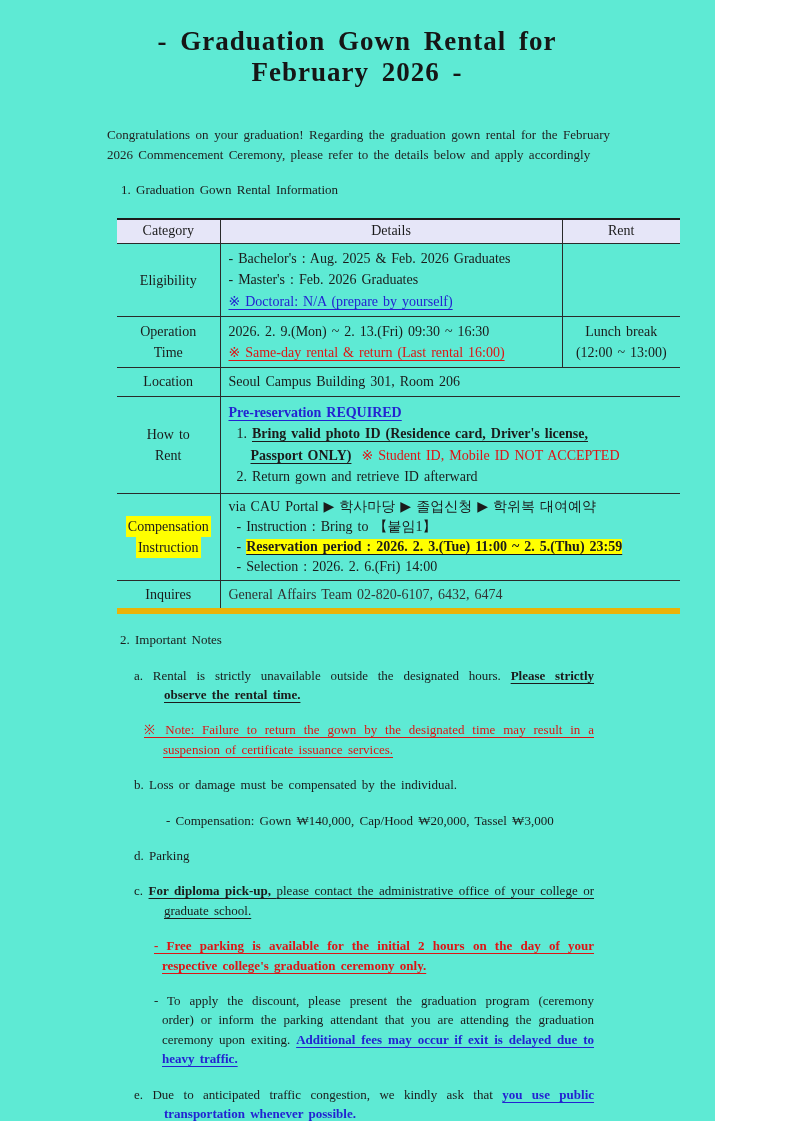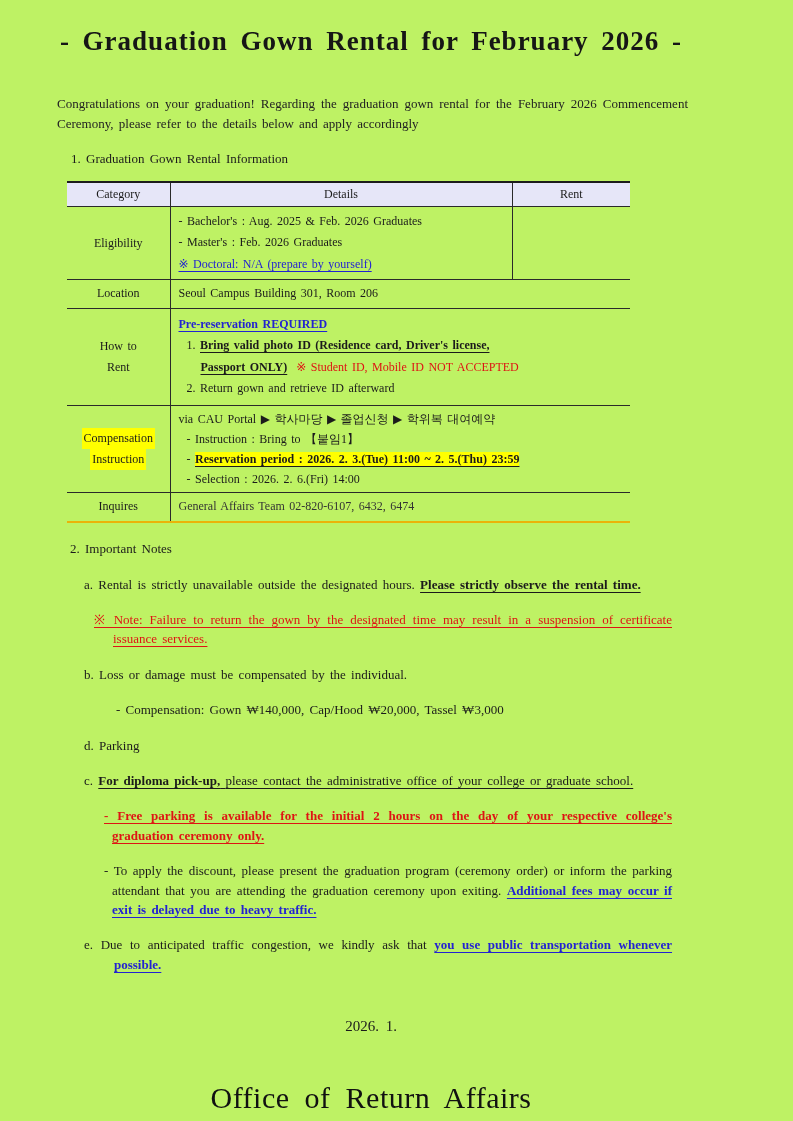--- a/index.html
+++ b/index.html
@@ -1,24 +1,24 @@
 <!DOCTYPE html>
 <html><head>
 <meta charset="utf-8">
 <style>
   html,body{margin:0;padding:0;background:#ffffff;}
   .page{
     position:relative;
-    width:793px;height:1121px;
-    background:#bef264;
+    width:715px;height:1121px;
+    background:#5eead4;
     font-family:"Liberation Serif","DejaVu Serif","DejaVu Sans",serif;
     color:#1b1b1b;
     font-size:13px;
     box-sizing:border-box;
-    padding:26px 105px 0 54px;
+    padding:26px 105px 0 104px;
     overflow:hidden;
   }
   .title{
     text-align:center;
     font-size:27px;
     letter-spacing:1px;
     word-spacing:5px;
     margin:0 0 0 0;
     font-weight:600;
     color:#161616;
@@ -33,24 +33,24 @@
   .h1{
     margin:17px 0 0 17px;
     line-height:16px;
     word-spacing:2px;
   }
   
   table.info{
     border-collapse:collapse;
     table-layout:fixed;
     width:563px;
-    margin:14px 0 0 13px;
+    margin:20px 0 0 13px;
     border-top:2px solid #1c1c1c;
-    border-bottom:2px solid #eab308;
-    font-size:12px;
+    border-bottom:6px solid #eab308;
+    font-size:14px;
     word-spacing:1.5px;
   }
   table.info th, table.info td{
     border-top:1px solid #2a2a2a;
     padding:3px 8px;
     vertical-align:middle;
     font-weight:normal;
     box-sizing:border-box;
   }
   table.info th{
@@ -124,20 +124,34 @@
       <tr>
         <td class="cat" style="height:73px;">Eligibility</td>
         <td class="det c-det">
           <div class="ln">- Bachelor's : Aug. 2025 &amp; Feb. 2026 Graduates</div>
           <div class="ln">- Master's : Feb. 2026 Graduates</div>
           <div class="ln blue u">※ Doctoral: N/A (prepare by yourself)</div>
         </td>
         <td class="notes-cell"></td>
       </tr>
       <tr>
+        <td class="cat" style="height:51px;">
+          <div>Operation</div>
+          <div>Time</div>
+        </td>
+        <td class="det c-det">
+          <div class="ln">2026. 2. 9.(Mon) ~ 2. 13.(Fri) 09:30 ~ 16:30</div>
+          <div class="ln red u">※ Same-day rental &amp; return (Last rental 16:00)</div>
+        </td>
+        <td class="notes-cell">
+          <div>Lunch break</div>
+          <div>(12:00 ~ 13:00)</div>
+        </td>
+      </tr>
+      <tr>
         <td class="cat" style="height:28px;">Location</td>
         <td class="det" colspan="2">Seoul Campus Building 301, Room 206</td>
       </tr>
       <tr>
         <td class="cat" style="height:97px;">
           <div>How to</div>
           <div>Rent</div>
         </td>
         <td class="det" colspan="2">
           <div class="ln blue u b">Pre-reservation REQUIRED</div>

